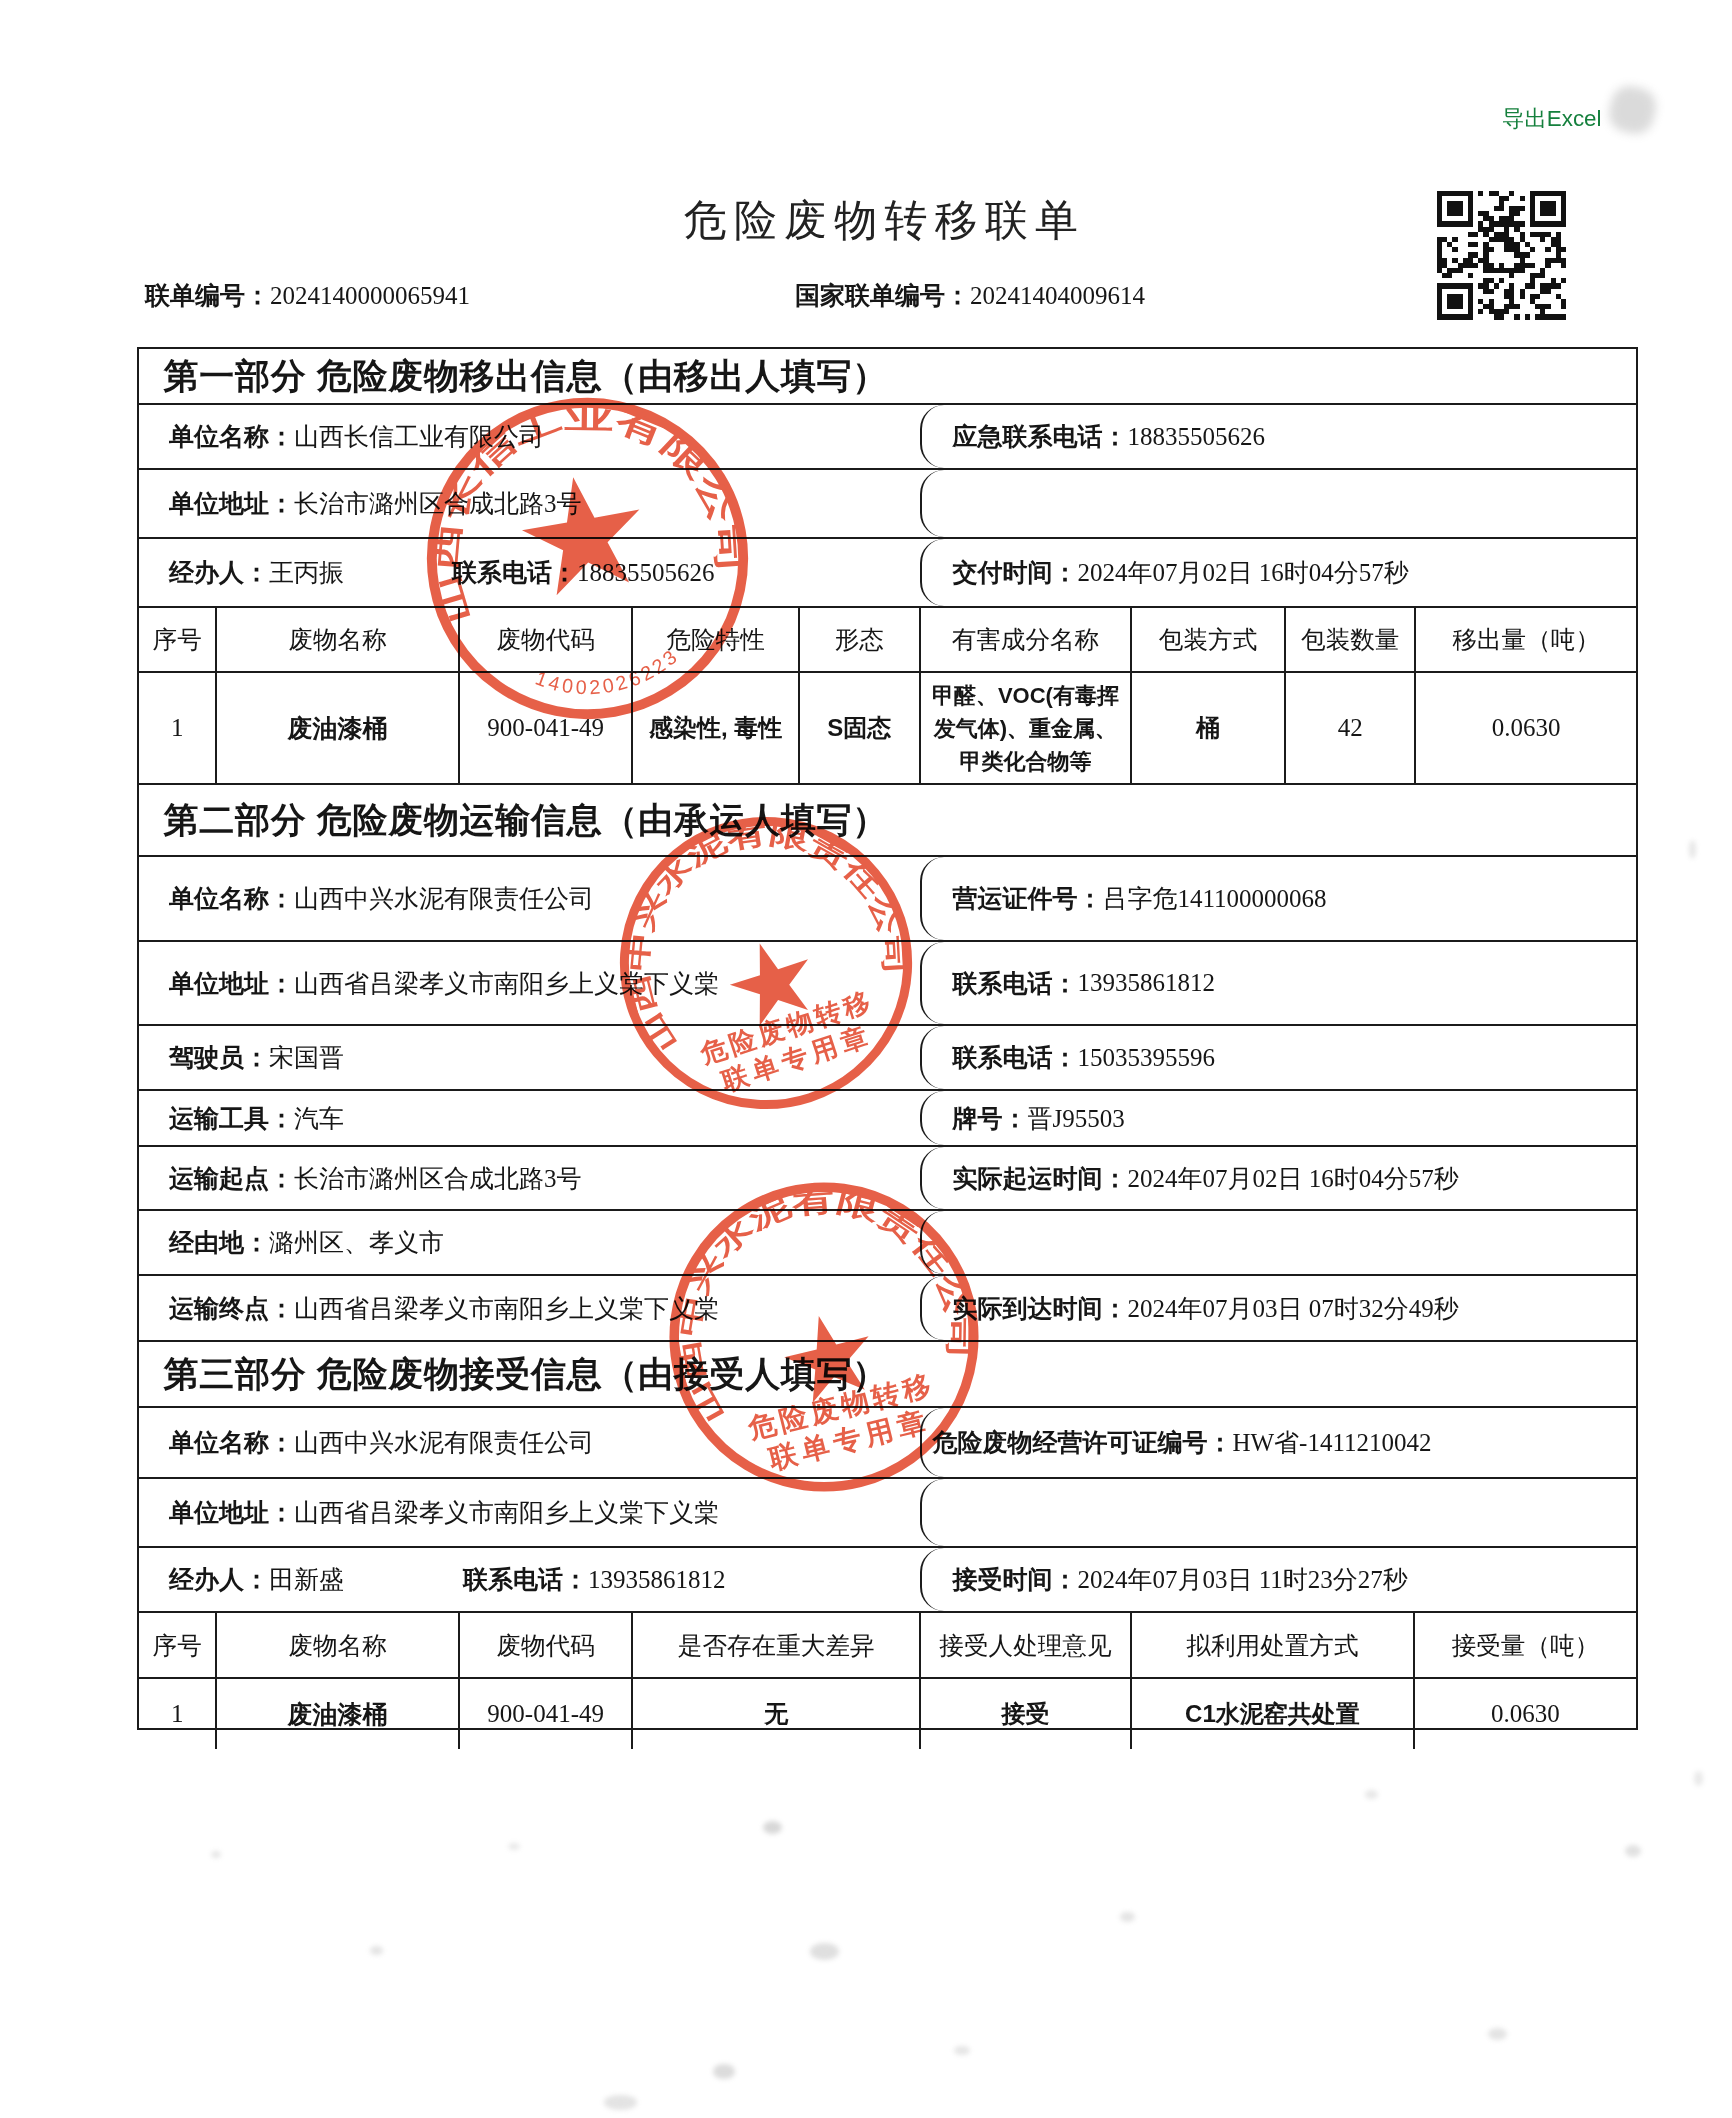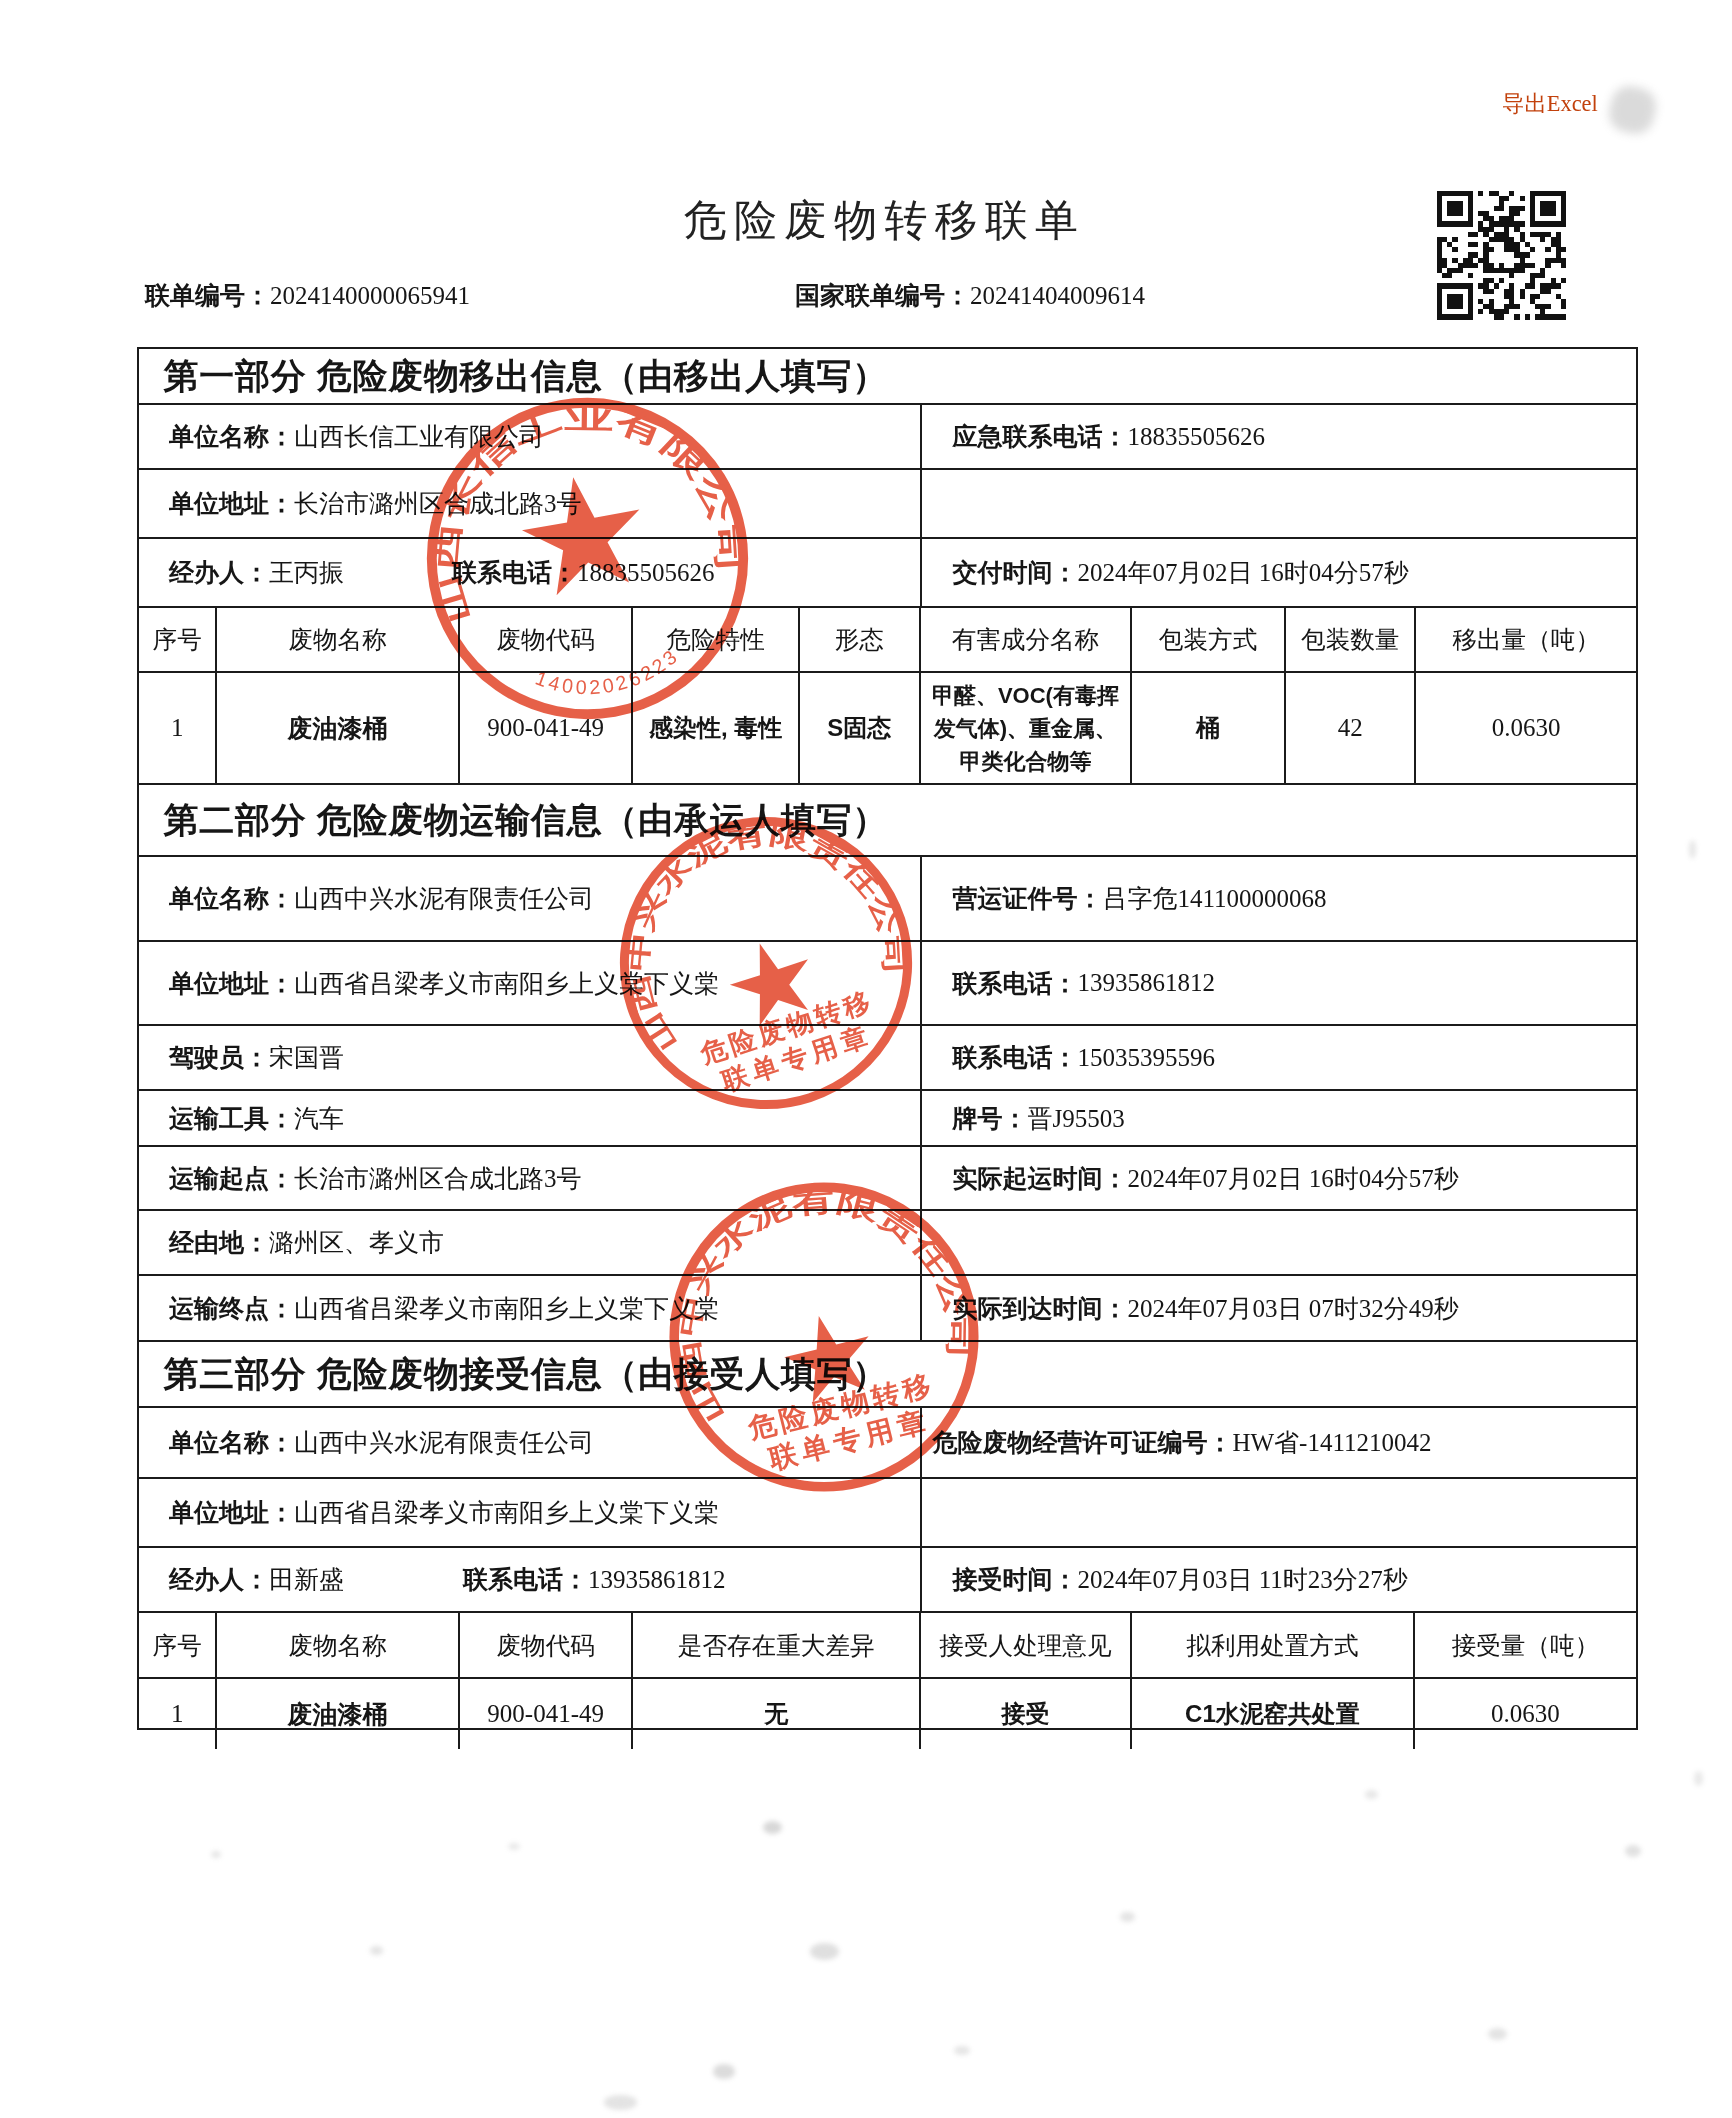--- a/index.html
+++ b/index.html
@@ -1,37 +1,37 @@
 <!DOCTYPE html>
 <html style="font-size:11.6px"><head>
 <meta charset="utf-8">
 <style>
   html,body{margin:0;padding:0;background:#ffffff;}
   body{width:1733px;height:2119px;position:relative;overflow:hidden;
        font-family:"Liberation Serif","DejaVu Serif",serif;color:#161616;
        -webkit-font-smoothing:antialiased;}
   .abs{position:absolute;}
   
-  .export-btn{left:1502px;top:88px;font-family:Liberation Serif, serif;
-              font-size:22.4px;color:#c2410c;cursor:pointer;}
+  .export-btn{left:1502px;top:103px;font-family:Liberation Sans, sans-serif;
+              font-size:22.4px;color:#15803d;cursor:pointer;}
   .doc-title{left:0;top:192px;width:1733px;text-align:center;font-size:43px;
              letter-spacing:7.2px;color:#222;font-weight:400;padding-left:18px;}
   .manifest-line{top:279px;font-size:27px;}
   .manifest-line .lbl{font-family:"Liberation Sans","DejaVu Sans",sans-serif;font-weight:700;}
   .manifest-left{left:145px;}
   .manifest-right{left:795px;}
   .qr-wrap{left:1437px;top:190px;width:129px;height:130px;}
   .qr-wrap svg{width:100%;height:100%;}
   
   .sheet{left:137px;top:347px;width:1501px;height:1383px;border:2.9px solid #1b1b1b;
          box-sizing:border-box;display:flex;flex-direction:column;}
   .trow{display:flex;box-sizing:border-box;border-top:2.2px solid #1b1b1b;flex:0 0 auto;}
   .trow:first-child{border-top:none;}
   .cell{box-sizing:border-box;display:flex;align-items:center;padding-left:30px;}
-  .cell.rt{border-left:2.2px solid #1b1b1b;}
+  .cell.rt{border-left:2.2px solid #1b1b1b;border-radius:24px;}
   .lc{width:52.2%;}
   .rc{width:47.8%;}
   .sec-hdr{font-family:"Liberation Sans","DejaVu Sans",sans-serif;font-weight:700;
            font-size:35px;letter-spacing:0.7px;padding-left:24.6px;}
   .lbl{font-family:"Liberation Sans","DejaVu Sans",sans-serif;font-weight:700;
        font-size:25px;white-space:nowrap;}
   .val{font-size:25px;white-space:nowrap;}
   .gap1{margin-left:108px;}
   .gap2{margin-left:119px;}
   

